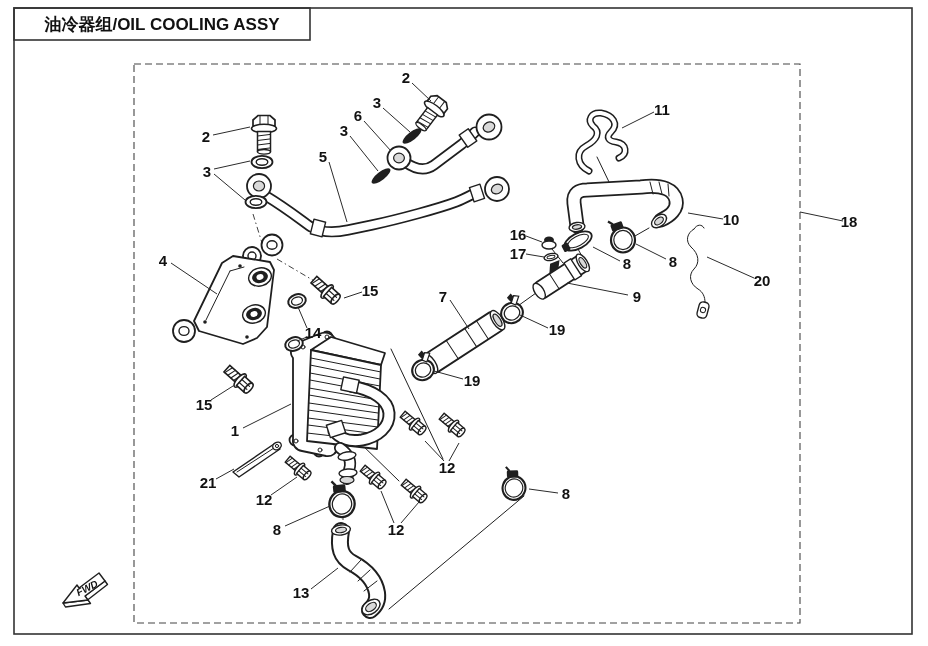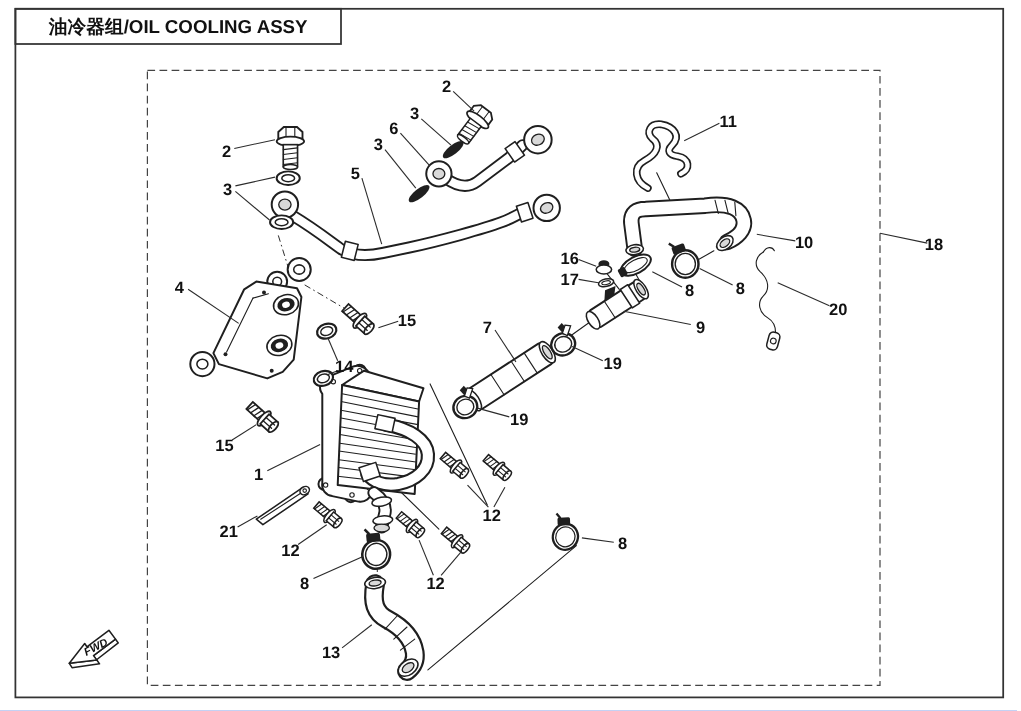--- a/index.html
+++ b/index.html
@@ -1,16 +1,16 @@
 <!DOCTYPE html>
 <html><head>
 <meta charset="utf-8">
 <style>
   html,body{margin:0;padding:0;background:#fff;}
-  .sheet{position:relative;width:928px;height:646px;background:#1d4ed8;overflow:hidden;
+  .sheet{position:relative;width:928px;height:646px;background:#be185d;overflow:hidden;
          font-family:"Liberation Sans",sans-serif;}
   svg{position:absolute;left:0;top:0;}
   .thin{stroke:#1f1f1f;stroke-width:1;fill:none;stroke-linecap:round;}
   .fillw{fill:#fff;stroke:#1f1f1f;stroke-width:1.8;stroke-linejoin:round;}
   .fillw2{fill:#fff;stroke:#1f1f1f;stroke-width:1.4;stroke-linejoin:round;}
   .dark{fill:#1f1f1f;stroke:none;}
   .shade{fill:#d9d9d9;stroke:#1f1f1f;stroke-width:1.2;}
   .tube-o{fill:none;stroke:#1f1f1f;stroke-linecap:round;stroke-linejoin:round;}
   .tube-i{fill:none;stroke:#fff;stroke-linecap:round;stroke-linejoin:round;}
   .leader{stroke:#2b2b2b;stroke-width:1;fill:none;}

